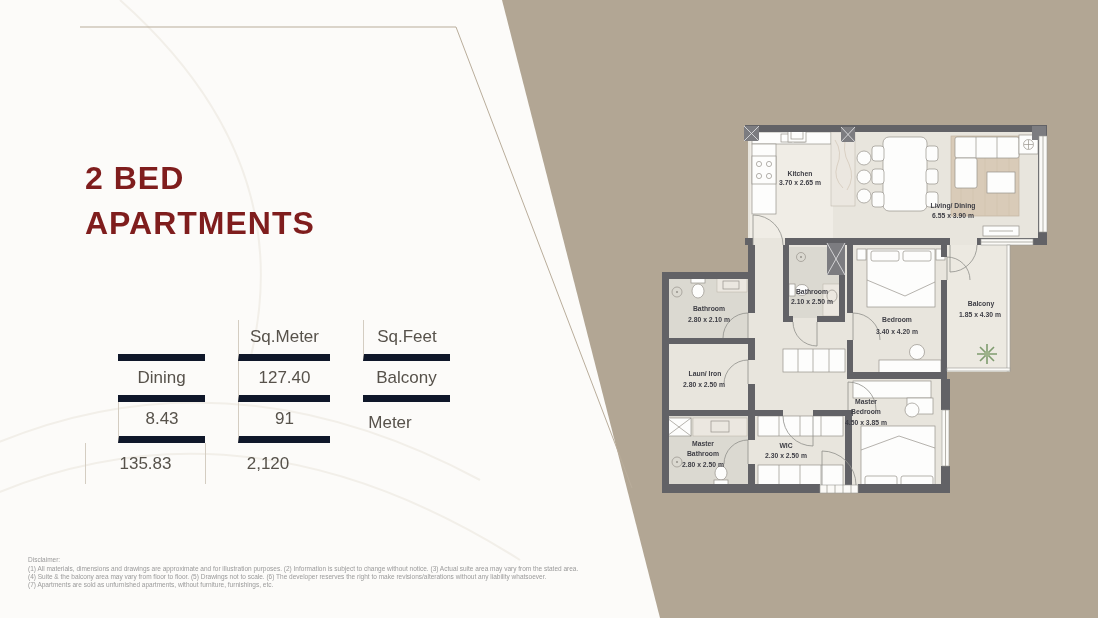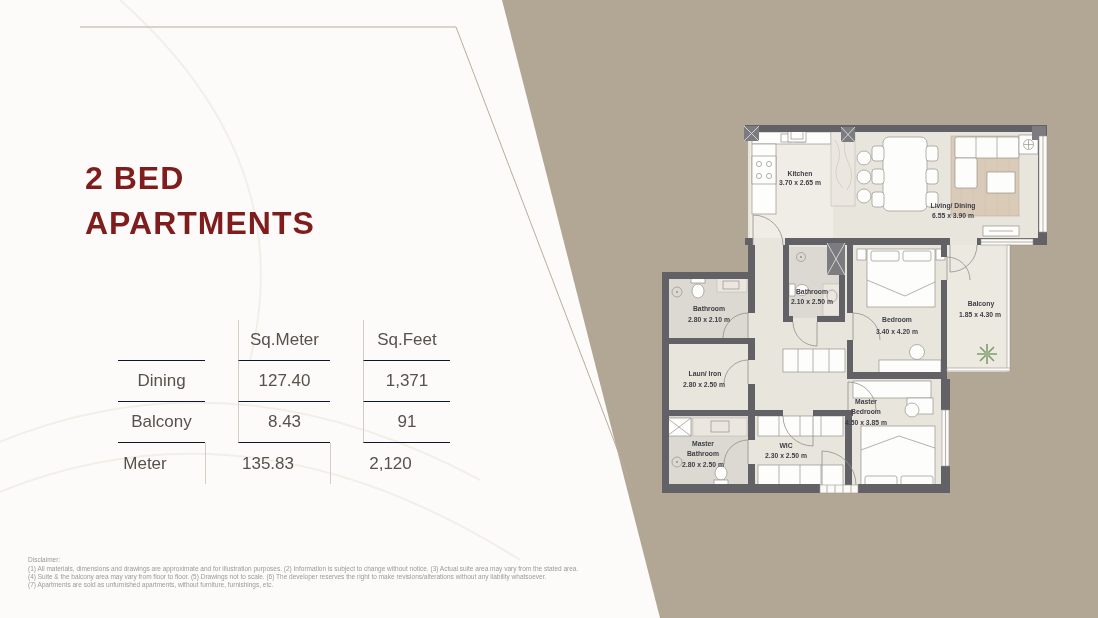--- a/index.html
+++ b/index.html
@@ -12,21 +12,21 @@
   .title-block{position:absolute;left:85px;top:156px;}
   .title-line{font-size:32px;font-weight:700;line-height:45px;color:#7f1d1d;letter-spacing:1px;}
   .title-sub{font-size:31px;font-weight:400;line-height:44px;color:#bfb29a;letter-spacing:2px;}
 
   
   .area-table{position:absolute;left:85px;top:320px;display:grid;
     grid-template-columns:120px 125px 120px;grid-auto-rows:41px;color:#57524b;}
   .area-table .cell{display:flex;align-items:center;justify-content:center;font-size:17px;}
   .area-table .hdr{font-size:17px;}
   .v-line{border-left:1px solid #d4cdc2;}
-  .h-line{border-bottom:1px solid #0f172a;margin-left:33px;}
+  .h-line{border-bottom:7px solid #0f172a;margin-left:33px;}
 
   
   .disclaimer{position:absolute;left:28px;top:556px;width:600px;color:#9a9a9a;
     font-size:6.5px;line-height:8px;}
   .disclaimer .dl-head{margin-bottom:1px;}
 
   
   .plan{position:absolute;left:655px;top:110px;width:410px;height:400px;}
   .plan-label{font:700 6.8px "Liberation Sans",sans-serif;fill:#3e3e45;text-anchor:middle;}
   .wall{fill:#626266;}
@@ -61,21 +61,20 @@
       <div class="title-line">APARTMENTS</div>
     </div>
 
     <div class="area-table">
       <div class="cell hdr h-line"></div>
       <div class="cell hdr h-line v-line">Sq.Meter</div>
       <div class="cell hdr h-line v-line">Sq.Feet</div>
 
       <div class="cell h-line">Dining</div>
       <div class="cell h-line v-line">127.40</div>
-      <div class="cell h-line v-line">1,371</div>
 
       <div class="cell h-line">Balcony</div>
       <div class="cell h-line v-line">8.43</div>
       <div class="cell h-line v-line">91</div>
 
       <div class="cell">Meter</div>
       <div class="cell v-line">135.83</div>
       <div class="cell v-line">2,120</div>
     </div>
 

